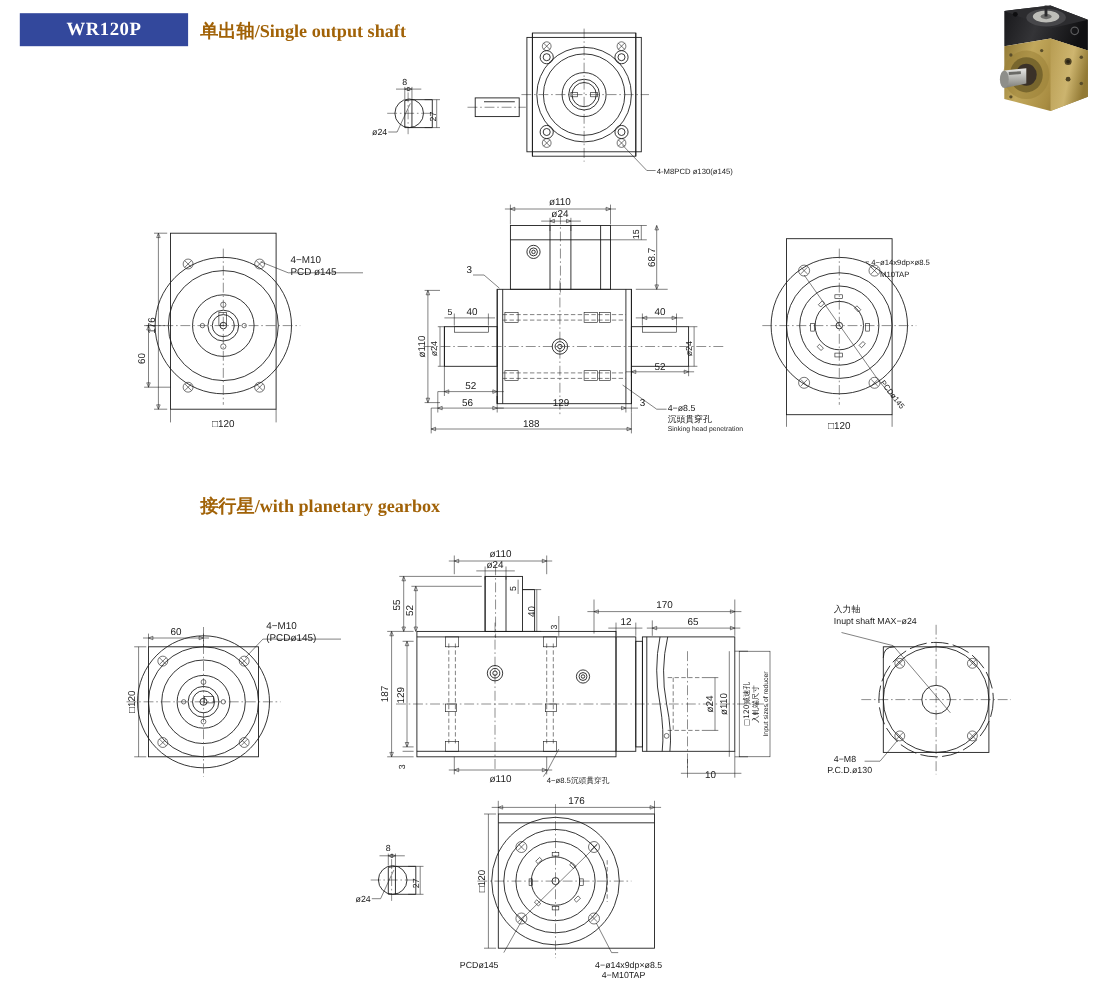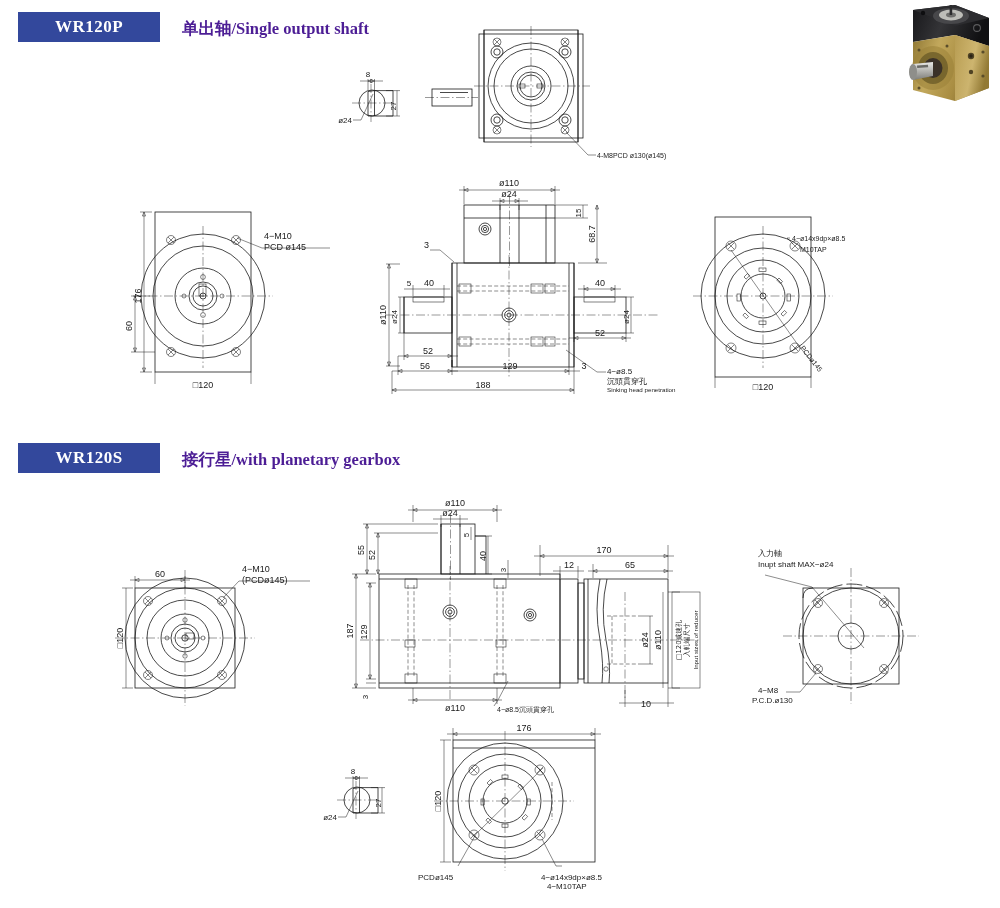--- a/index.html
+++ b/index.html
@@ -15,25 +15,25 @@
   
   .sec-badge {
     position: absolute;
     background: #33489c;
     color: #ffffff;
     font-family: "Liberation Serif", "DejaVu Serif", serif;
     font-weight: 700;
     font-size: 17px;
     letter-spacing: .5px;
     display: flex; align-items: center; justify-content: center;
-    width: 142px; height: 30px;
+    width: 153px; height: 30px;
   }
   .sec-title {
     position: absolute;
-    color: #4c1d95;
+    color: #a16207;
     font-family: "Liberation Serif", "DejaVu Serif", serif;
     font-weight: 700;
     font-size: 16.5px;
     white-space: nowrap;
   }
 
   
   .photo { position: absolute; }
 
   
@@ -54,21 +54,20 @@
   .hid { stroke: #1a1a1a; stroke-width: .5; fill: none; stroke-dasharray: 4 2.2; }
 </style>
 </head>
 <body>
 
 <div id="page">
 
   <div class="sec-badge" style="left:18px; top:12px;">WR120P</div>
   <div class="sec-title" style="left:182px; top:18px;">单出轴/Single output shaft</div>
 
-  <div class="sec-badge" style="left:18px; top:443px;">WR120S</div>
   <div class="sec-title" style="left:182px; top:449px;text-align:right;">接行星/with planetary gearbox</div>
 
   <svg class="photo" style="left:893px; top:2px;" width="104" height="104" viewBox="0 0 104 104">
     <defs>
       <linearGradient id="gold" x1="0" y1="0" x2="1" y2="0.3">
         <stop offset="0%" stop-color="#8f7733"></stop>
         <stop offset="35%" stop-color="#c2a85c"></stop>
         <stop offset="70%" stop-color="#a98d42"></stop>
         <stop offset="100%" stop-color="#7d6629"></stop>
       </linearGradient>

